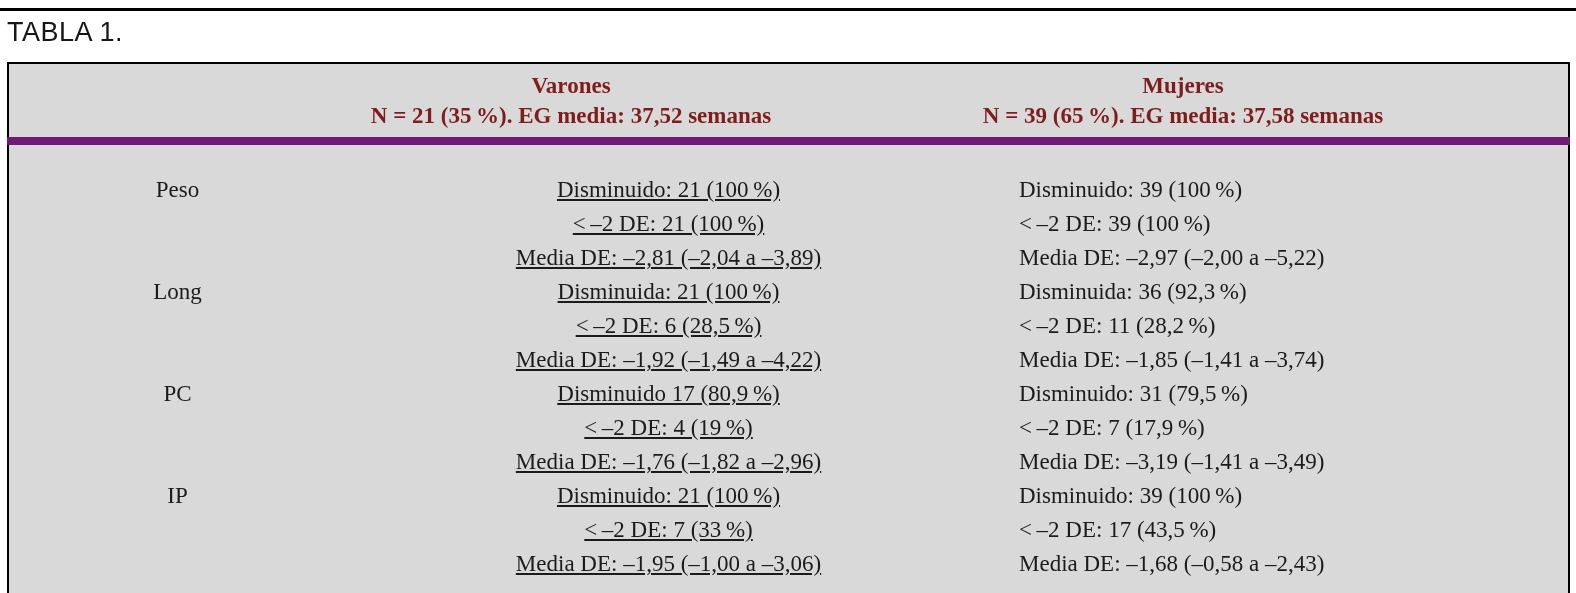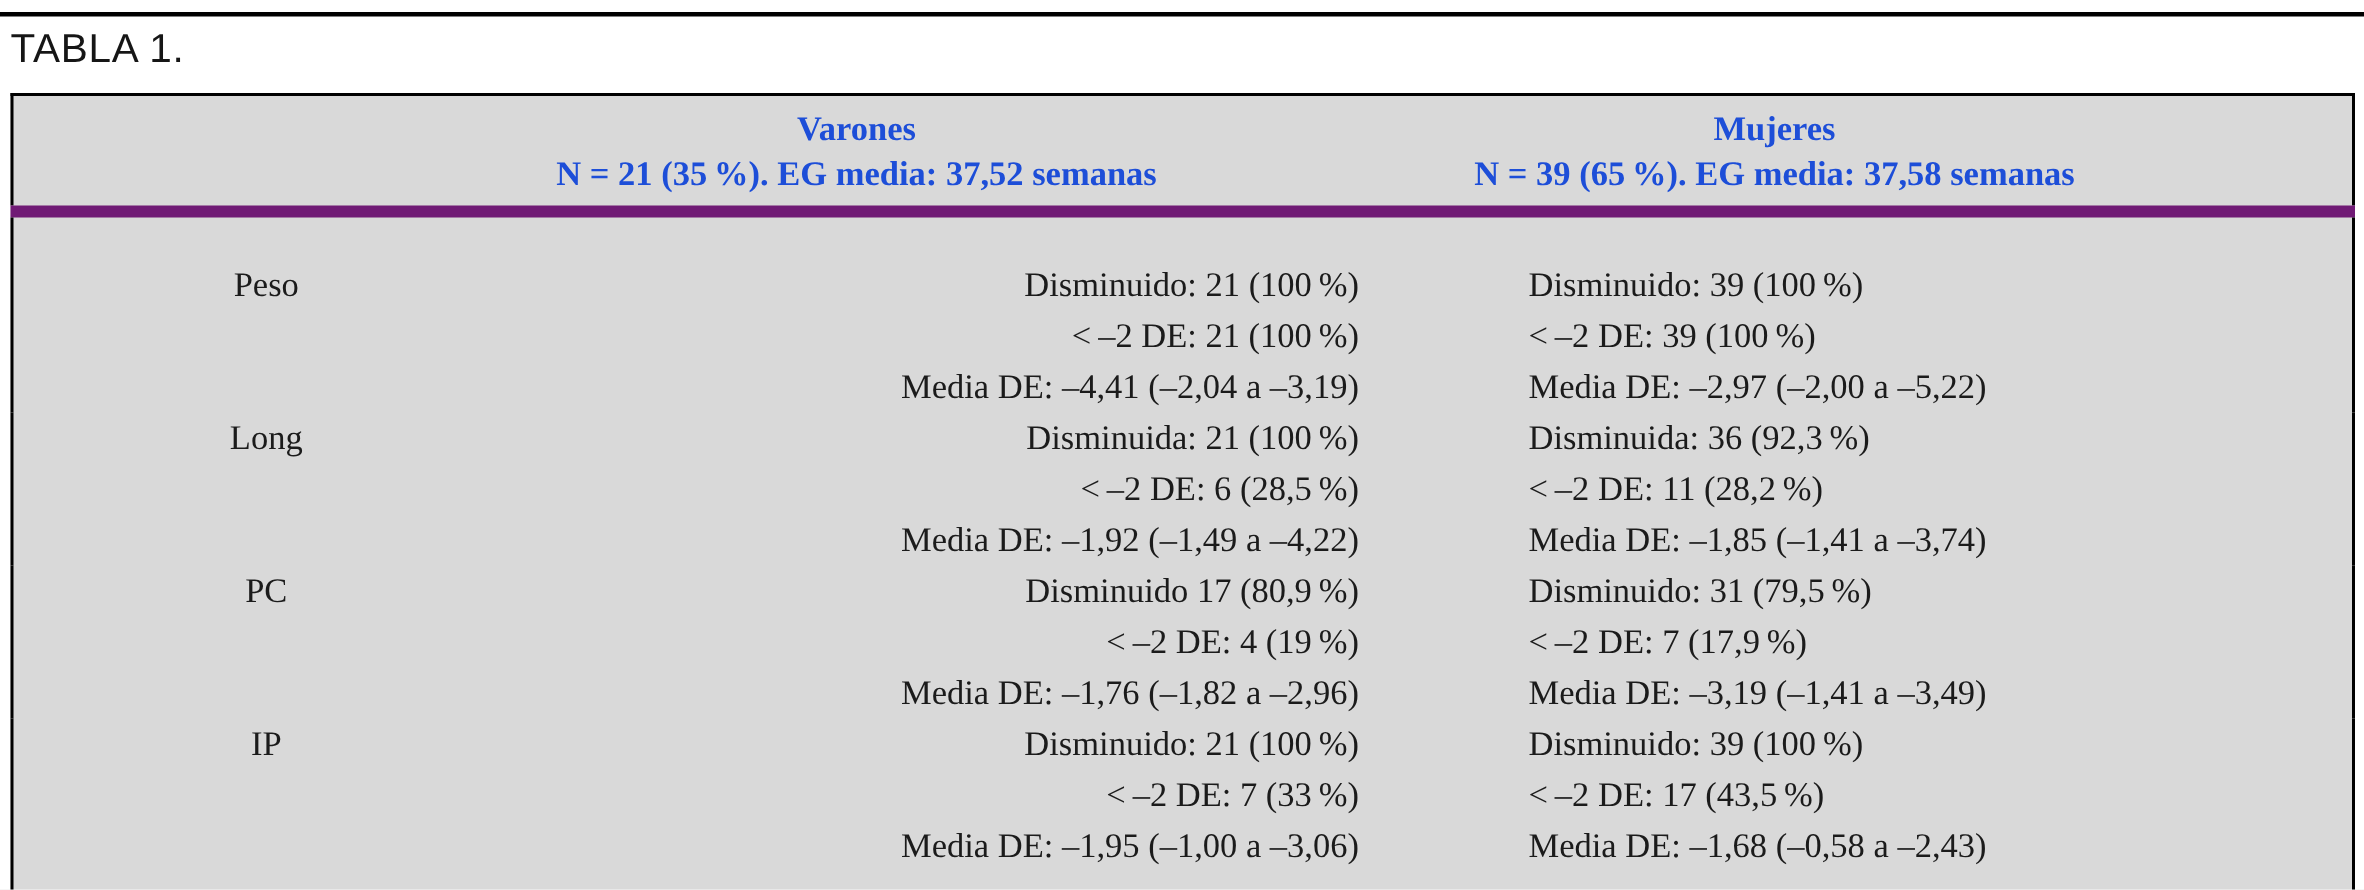--- a/index.html
+++ b/index.html
@@ -45,37 +45,37 @@
   col.c-label   { width: 338px; }
   col.c-varones { width: 560px; }
   col.c-mujeres { width: 663px; }
   thead th {
     height: 73px;
     vertical-align: middle;
     text-align: center;
     font-size: 23px;
     font-weight: bold;
     line-height: 30px;
-    color: #1d4ed8;
+    color: #7f1d1d;
     border-bottom: 8px solid #701a75;
     padding: 0;
   }
   th.h-varones { padding-right: 110px; }
   th.h-mujeres { padding-right: 108px; }
   tbody td {
     vertical-align: top;
     font-size: 23px;
     line-height: 34px;
     padding: 0;
     color: #1b1b1b;
   }
   tbody tr:first-child td { padding-top: 28px; }
   tbody tr:last-child td  { padding-bottom: 14px; }
   td.row-label    { text-align: center; }
-  td.varones-cell { padding-left: 85px;  text-align: right; }
+  td.varones-cell { padding-left: 85px;  text-align: center; text-decoration: underline; }
   td.mujeres-cell { padding-left: 113px; text-align: left; margin-top: 37px; }
 </style>
 </head>
 <body>
 
 <div class="top-rule"></div>
 
 <div class="table-caption">TABLA 1.</div>
 
 <table class="data-table">
@@ -96,21 +96,21 @@
         <div>N = 39 (65 %). EG media: 37,58 semanas</div>
       </th>
     </tr>
   </thead>
   <tbody>
     <tr>
       <td class="row-label">Peso</td>
       <td class="varones-cell">
         <div>Disminuido: 21 (100 %)</div>
         <div>&lt; –2 DE: 21 (100 %)</div>
-        <div>Media DE: –4,41 (–2,04 a –3,19)</div>
+        <div>Media DE: –2,81 (–2,04 a –3,89)</div>
       </td>
       <td class="mujeres-cell">
         <div>Disminuido: 39 (100 %)</div>
         <div>&lt; –2 DE: 39 (100 %)</div>
         <div>Media DE: –2,97 (–2,00 a –5,22)</div>
       </td>
     </tr>
     <tr>
       <td class="row-label">Long</td>
       <td class="varones-cell">

